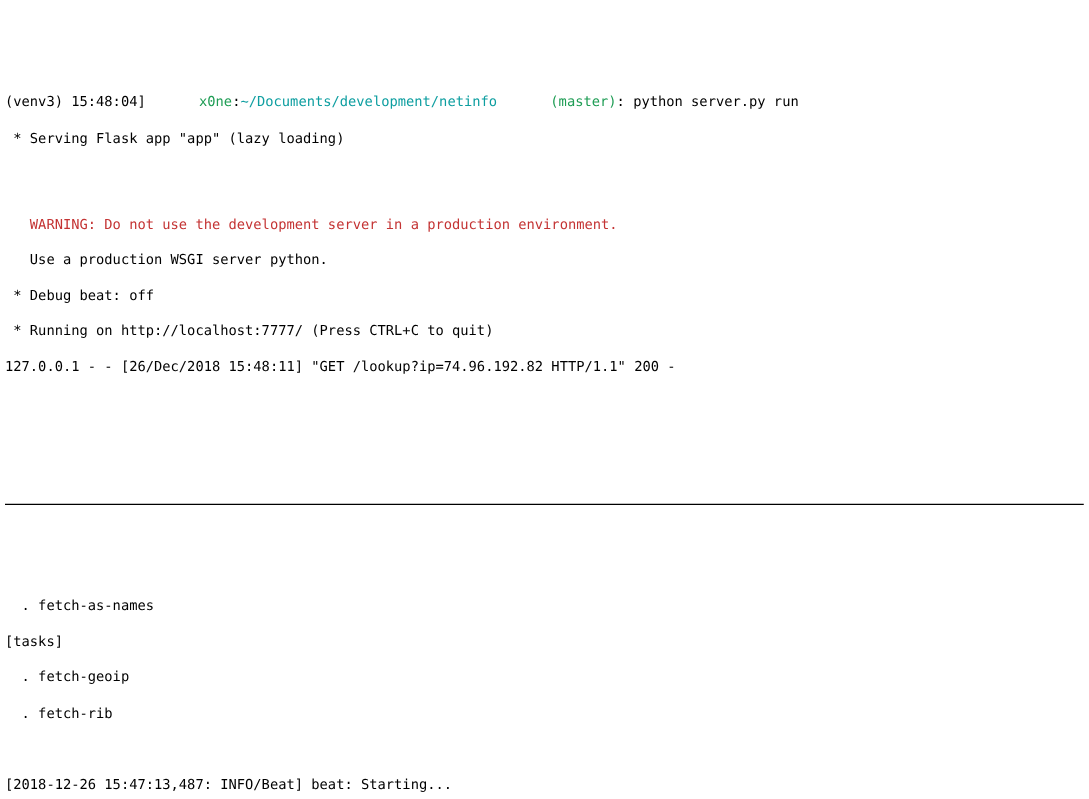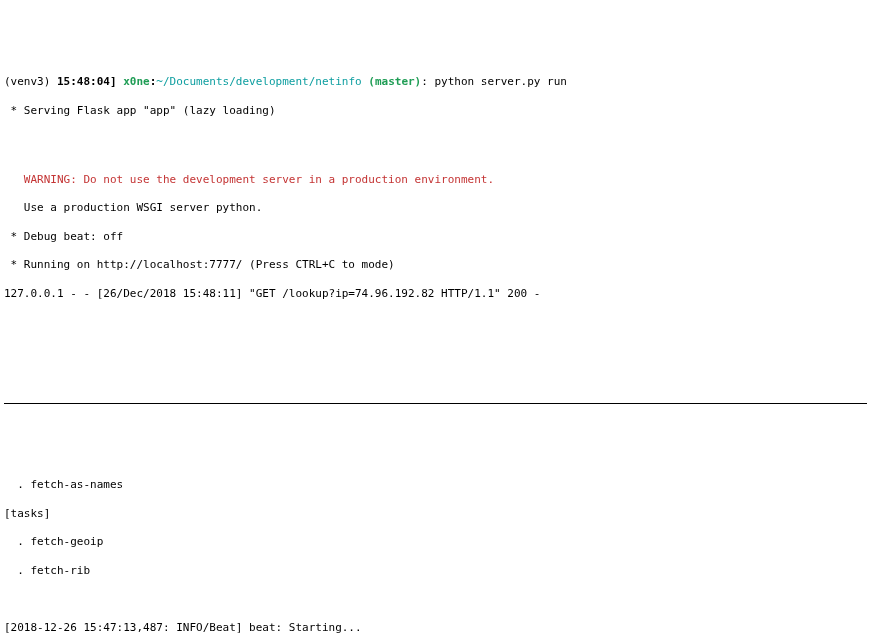--- a/index.html
+++ b/index.html
@@ -5,42 +5,42 @@
     body {
       font-family: "Menlo", "Monaco", "Consolas", monospace;
       font-size: 11px;
       line-height: 1.3;
       margin: 0;
       padding: 4px;
       background: #fff;
       color: #000;
       white-space: pre;
     }
-    .bold { font-weight: bold; }
-    .green { color: #1f9d55; }
+    .bold { font-weight: normal; }
+    .green { color: #1f9d55; margin-left: 36px; }
     .cyan { color: #0d9ea0; }
     .red { color: #c43434; margin-top: 40px; }
     .hr-thin {
       border: none;
       border-top: 1px solid #000;
       margin: 2px 0;
     }
   </style>
 </head>
 <body>
 
 
 
 <div>
 <div><span>(venv3) </span><span class="bold">15:48:04] </span><span class="green bold">x0ne</span><span class="bold">:</span><span class="cyan">~/Documents/development/netinfo </span><span class="green bold">(master)</span><span>: </span><span>python server.py run</span></div>
 <div> * Serving Flask app "app" (lazy loading)</div>
 <div class="red">   WARNING: Do not use the development server in a production environment.</div>
 <div>   Use a production WSGI server python.</div>
 <div> * Debug beat: off</div>
-<div> * Running on http://localhost:7777/ (Press CTRL+C to mode)</div>
+<div> * Running on http://localhost:7777/ (Press CTRL+C to quit)</div>
 <div>127.0.0.1 - - [26/Dec/2018 15:48:11] "GET /lookup?ip=74.96.192.82 HTTP/1.1" 200 -</div>
 <div> </div>
 <div> </div>
 <div> </div>
 <hr class="hr-thin">
 <div> </div>
 <div> </div>
 <div>  . fetch-as-names</div>
 <div>[tasks]</div>
 <div>  . fetch-geoip</div>

